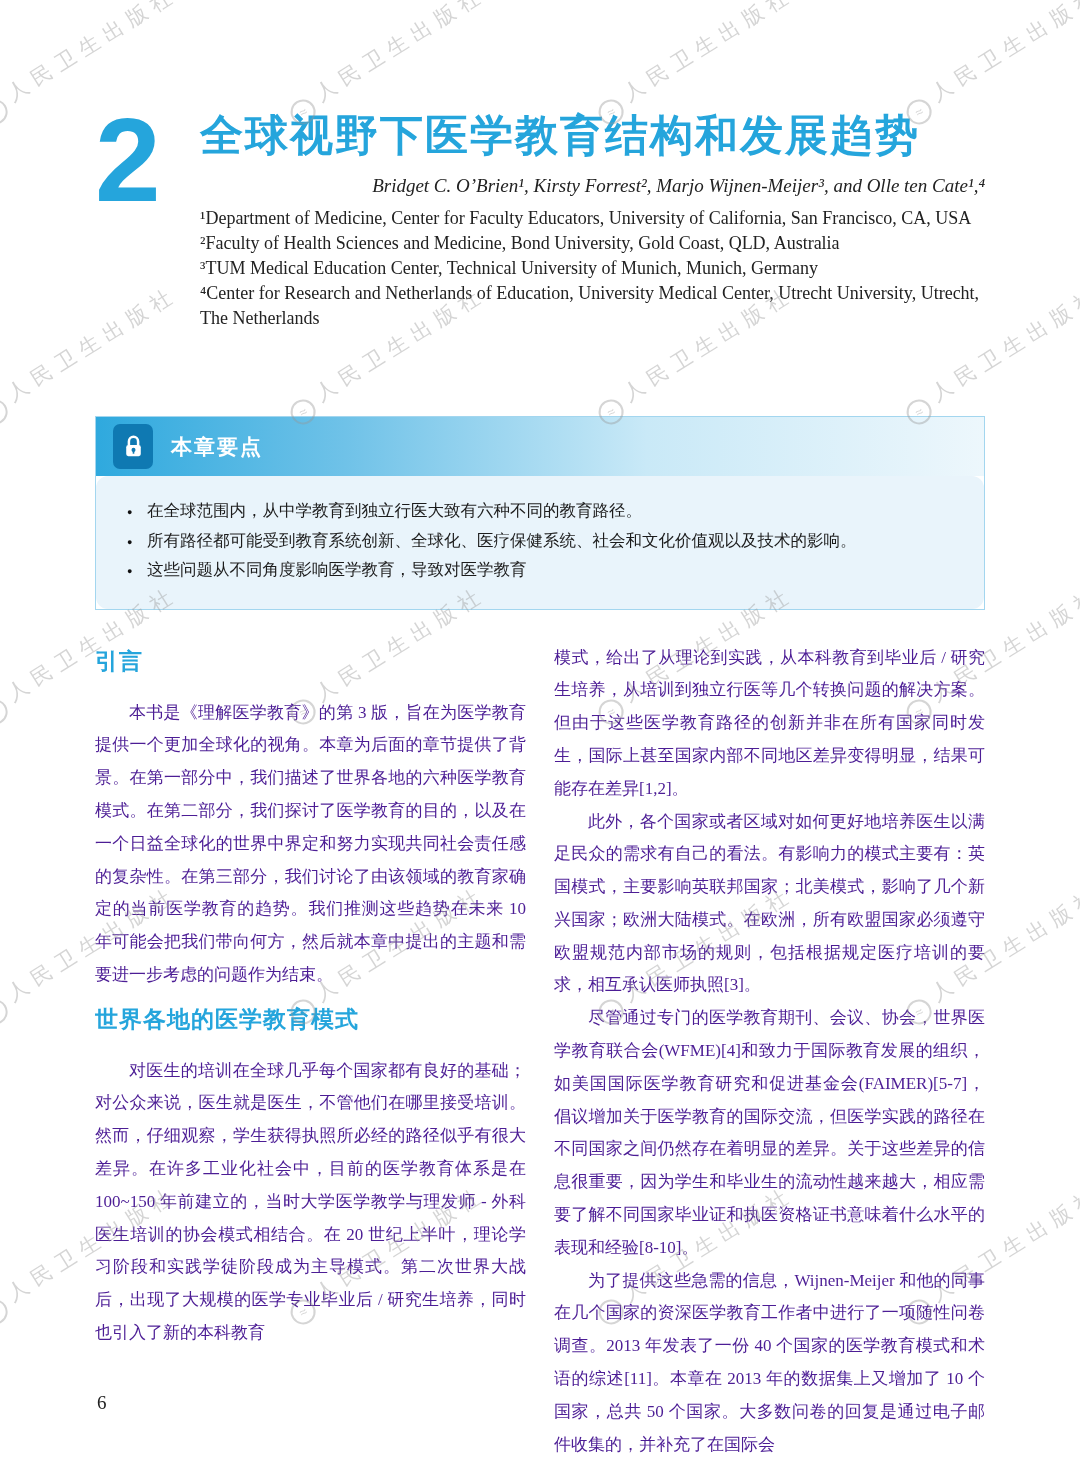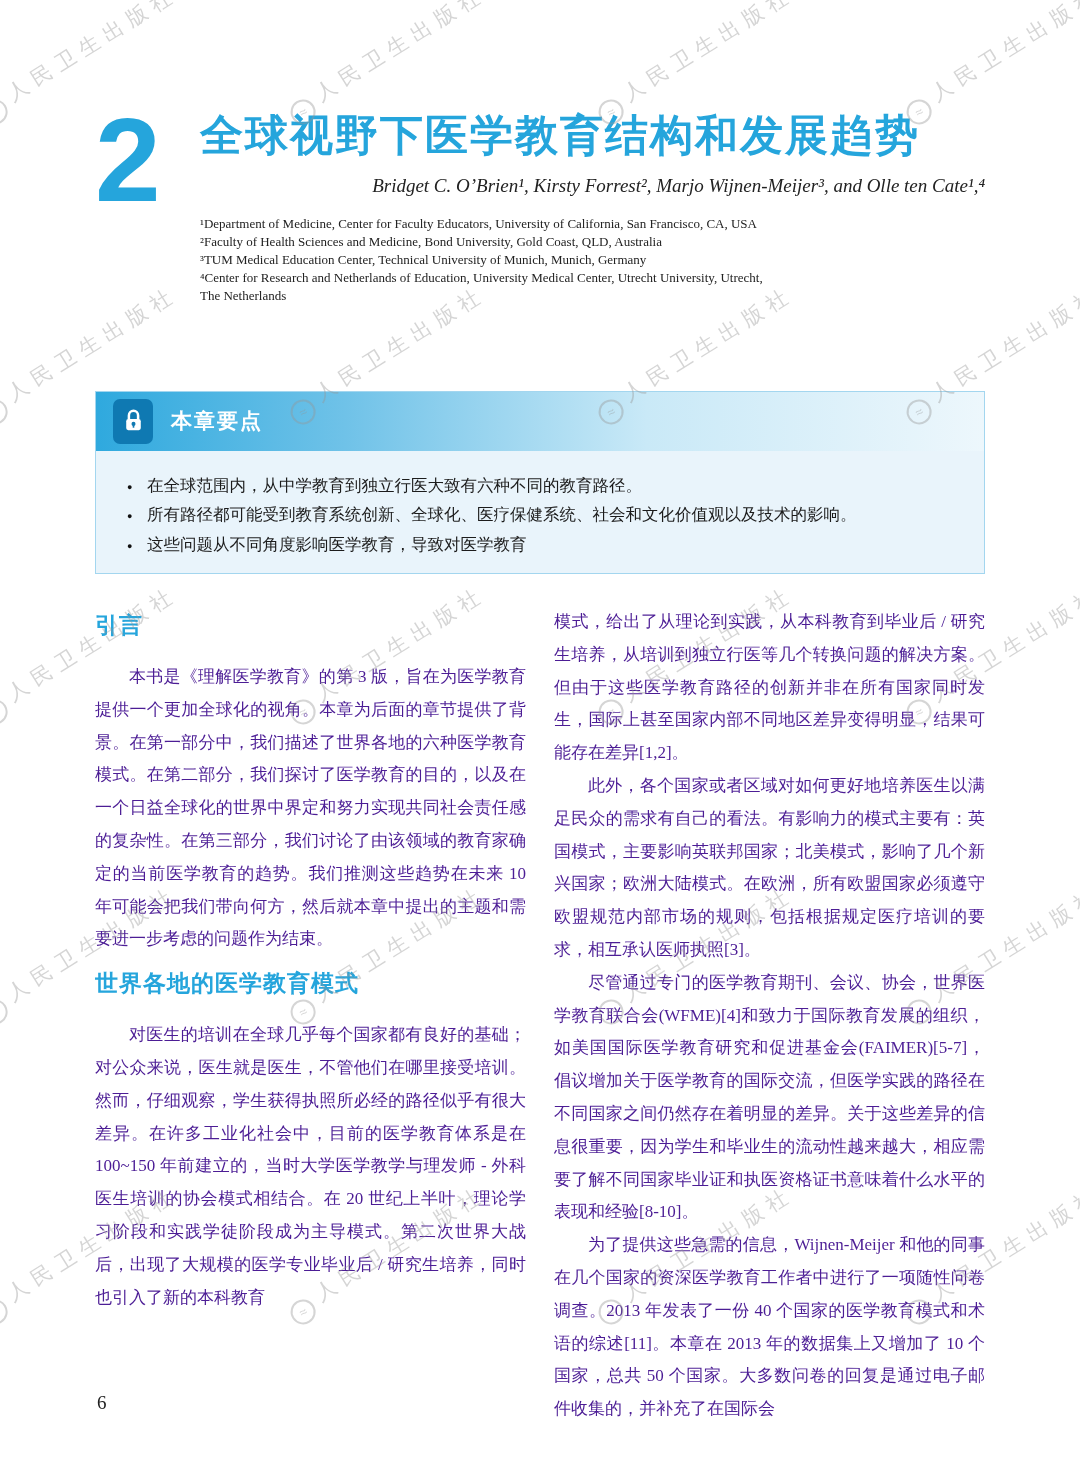--- a/index.html
+++ b/index.html
@@ -36,40 +36,40 @@
   }
   .head-right { flex: 1; }
   .chapter-title {
     font-family: "Liberation Sans", sans-serif;
     font-size: 43px; font-weight: bold; color: #25A5DC;
     letter-spacing: 2px; line-height: 1.1; margin-top: 0;
   }
   .authors {
     margin-top: 16px; font-style: italic; font-size: 19px; color: #222; text-align: right;
   }
-  .affiliations { margin-top: 18px; font-size: 13px; line-height: 1.38; color: #222; }
+  .affiliations { margin-top: 9px; font-size: 18px; line-height: 1.38; color: #222; }
   
   .keybox { margin-top: 86px; border: 1px solid #A3D6EF; }
   .keybox-header {
     display: flex; align-items: center; gap: 18px;
     padding: 7px 8px 7px 17px;
     background: linear-gradient(90deg, #2FA9DE 0%, #6FC2E8 28%, #C9E9F7 62%, #EDF7FC 100%);
   }
   .keybox-icon {
     width: 40px; height: 45px; border-radius: 7px;
     background: #0F79B2; display: flex; align-items: center; justify-content: center;
     flex: 0 0 40px;
   }
   .keybox-title {
     font-family: "Liberation Sans", sans-serif;
     font-size: 21px; font-weight: bold; color: #ffffff; letter-spacing: 2px;
   }
   .keybox-body {
-    background: #E9F4FB; padding: 20px 30px 14px 30px;
-    display: flex; gap: 48px;
+    background: #E9F4FB; padding: 20px 30px 24px 30px;
+    display: flex; gap: 48px; border-radius: 12px;
   }
   .kp-col { flex: 1; }
   .kp-item {
     position: relative; padding-left: 21px;
     font-size: 16.5px; line-height: 1.78; text-align: justify;
   }
   .kp-item::before {
     content: "●"; position: absolute; left: 1px; top: 8px;
     font-size: 9px; color: #111;
   }

